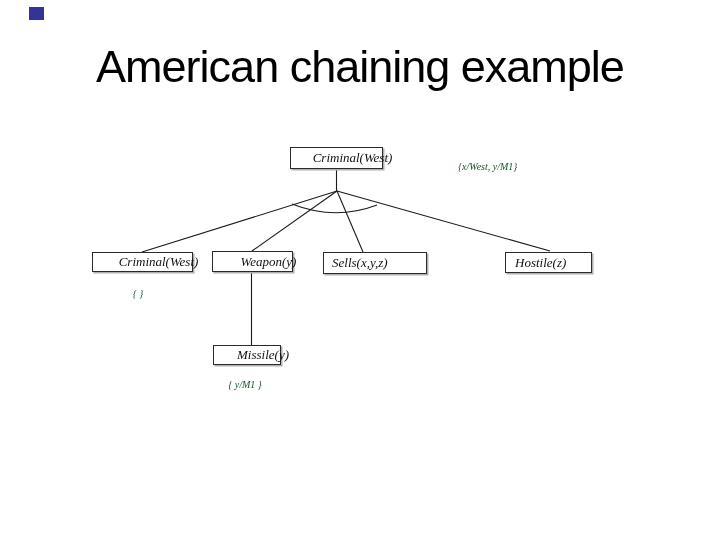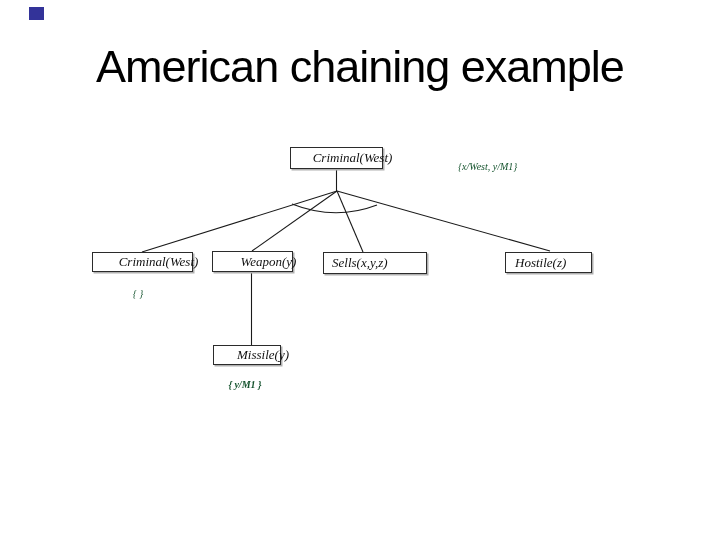--- a/index.html
+++ b/index.html
@@ -72,15 +72,15 @@
   <div class="node leftpad" style="left:505px; top:252px; width:87px; height:21px;padding-left:9px;">
     <span>Hostile(z)</span>
   </div>
 
   <div class="subst centered" style="left:124px; top:276px; width:28px;">{ }</div>
 
   <div class="node center" style="left:213px; top:345px; width:68px; height:20px;">
     <span>Missile(y)</span>
   </div>
 
-  <div class="subst centered" style="left:217px; top:367px; width:56px;font-weight:bold;">{ y/M1 }</div>
+  <div class="subst centered" style="left:217px; top:367px; width:56px;">{ y/M1 }</div>
 
 </div>
 
 </body></html>

